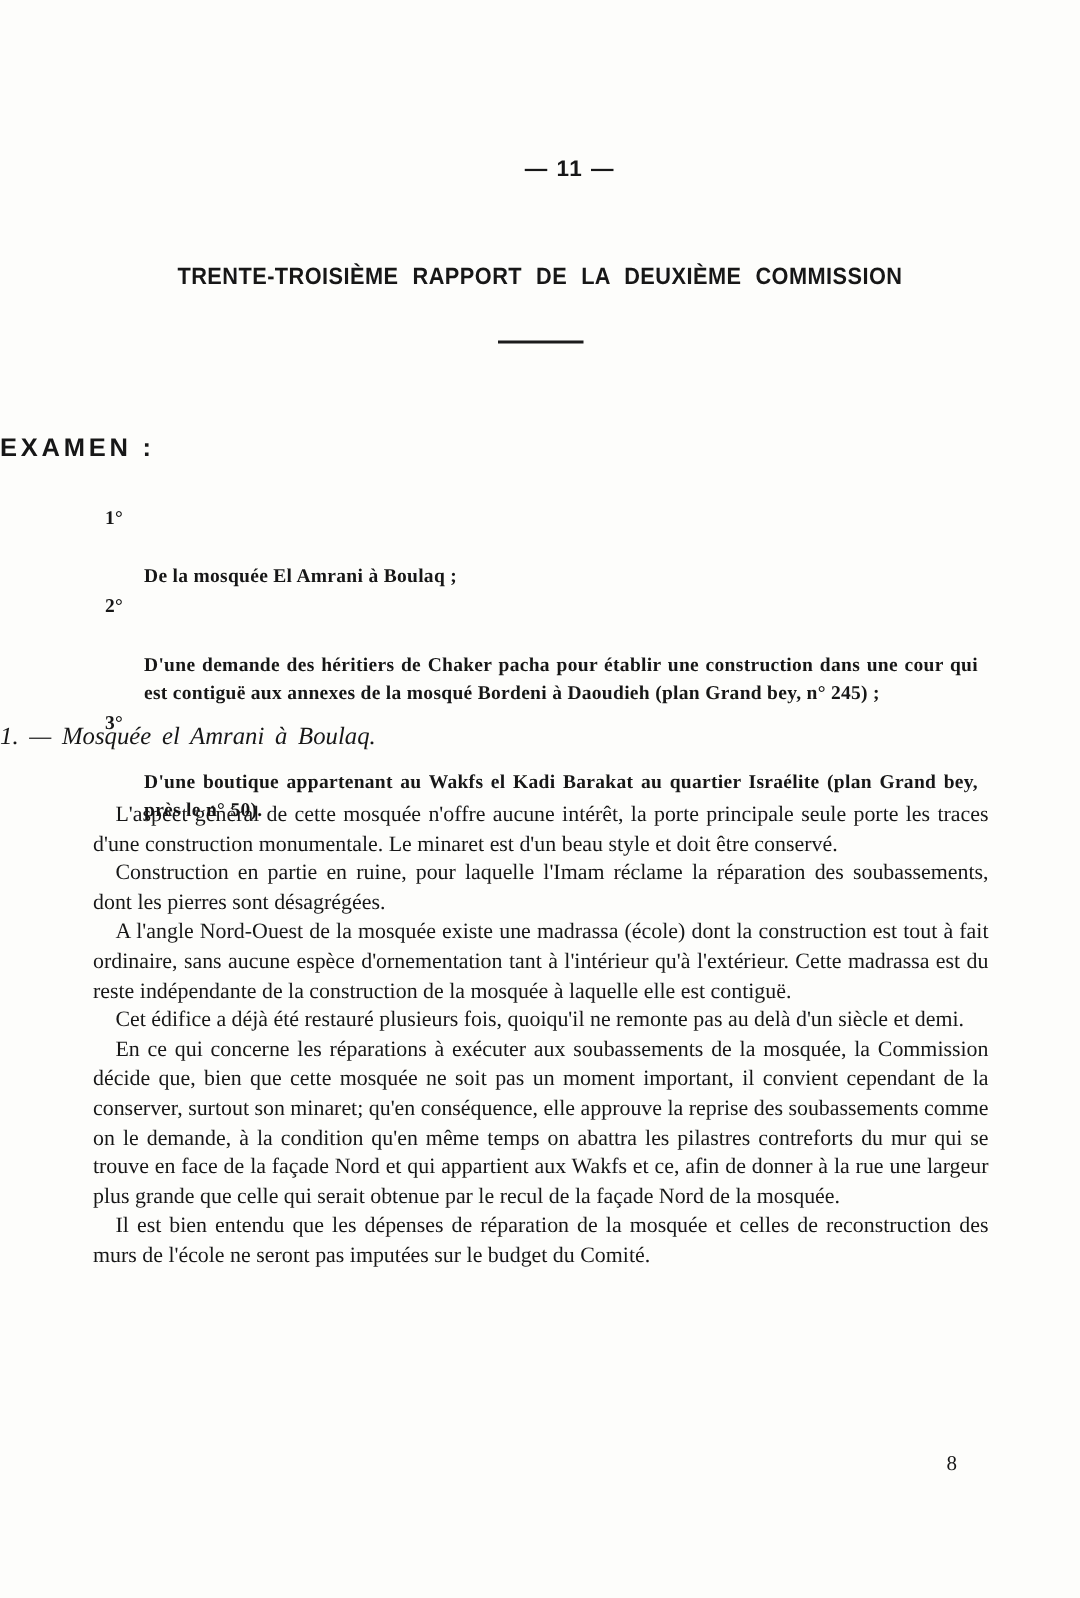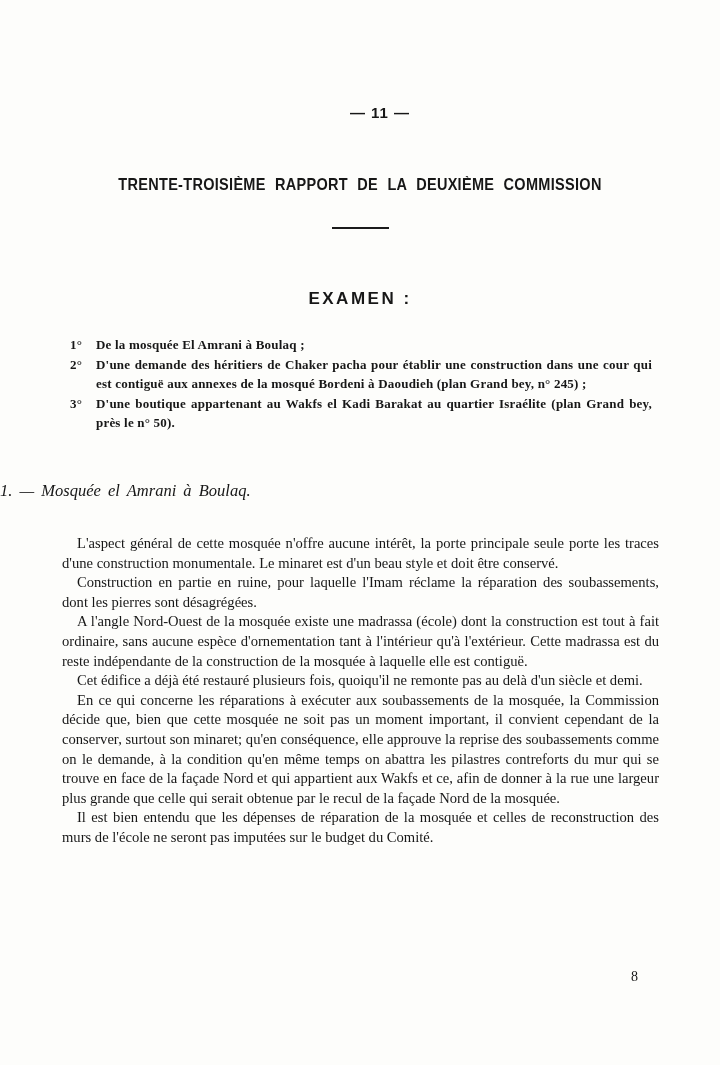--- a/index.html
+++ b/index.html
@@ -50,21 +50,21 @@
     width: 57px;
     height: 2px;
     background: #1b1b1b;
   }
   .examen-heading {
     position: absolute;
     top: 289px;
     left: 0;
     right: 0;
     margin: 0;
-    text-align: center;
+    text-align: left;
     font-family: "Liberation Sans", sans-serif;
     font-weight: bold;
     font-size: 17px;
     letter-spacing: 2.5px;
   }
   .examen-list {
     position: absolute;
     top: 335px;
     left: 70px;
     right: 68px;
@@ -76,20 +76,21 @@
   .examen-item {
     display: flex;
     align-items: flex-start;
   }
   .examen-item .num {
     flex: 0 0 26px;
   }
   .examen-item .txt {
     flex: 1 1 auto;
     text-align: justify;
+    margin-top: 39px;
   }
   .section-heading {
     position: absolute;
     top: 481px;
     left: 0;
     right: 0;
     margin: 0;
     text-align: left;
     font-style: italic;
     font-weight: normal;

